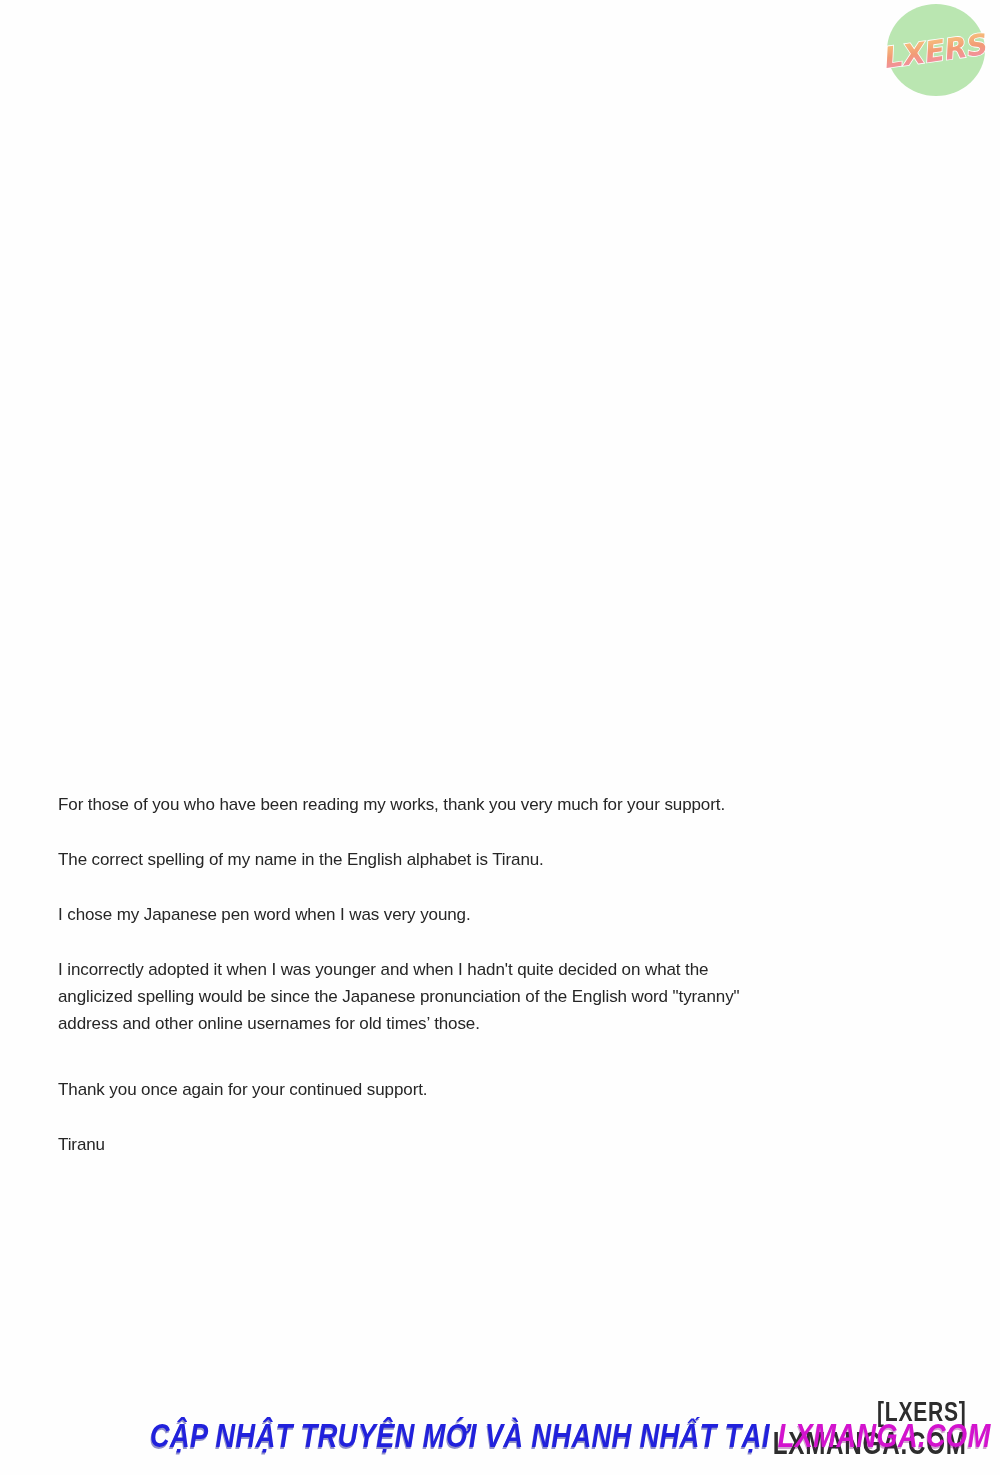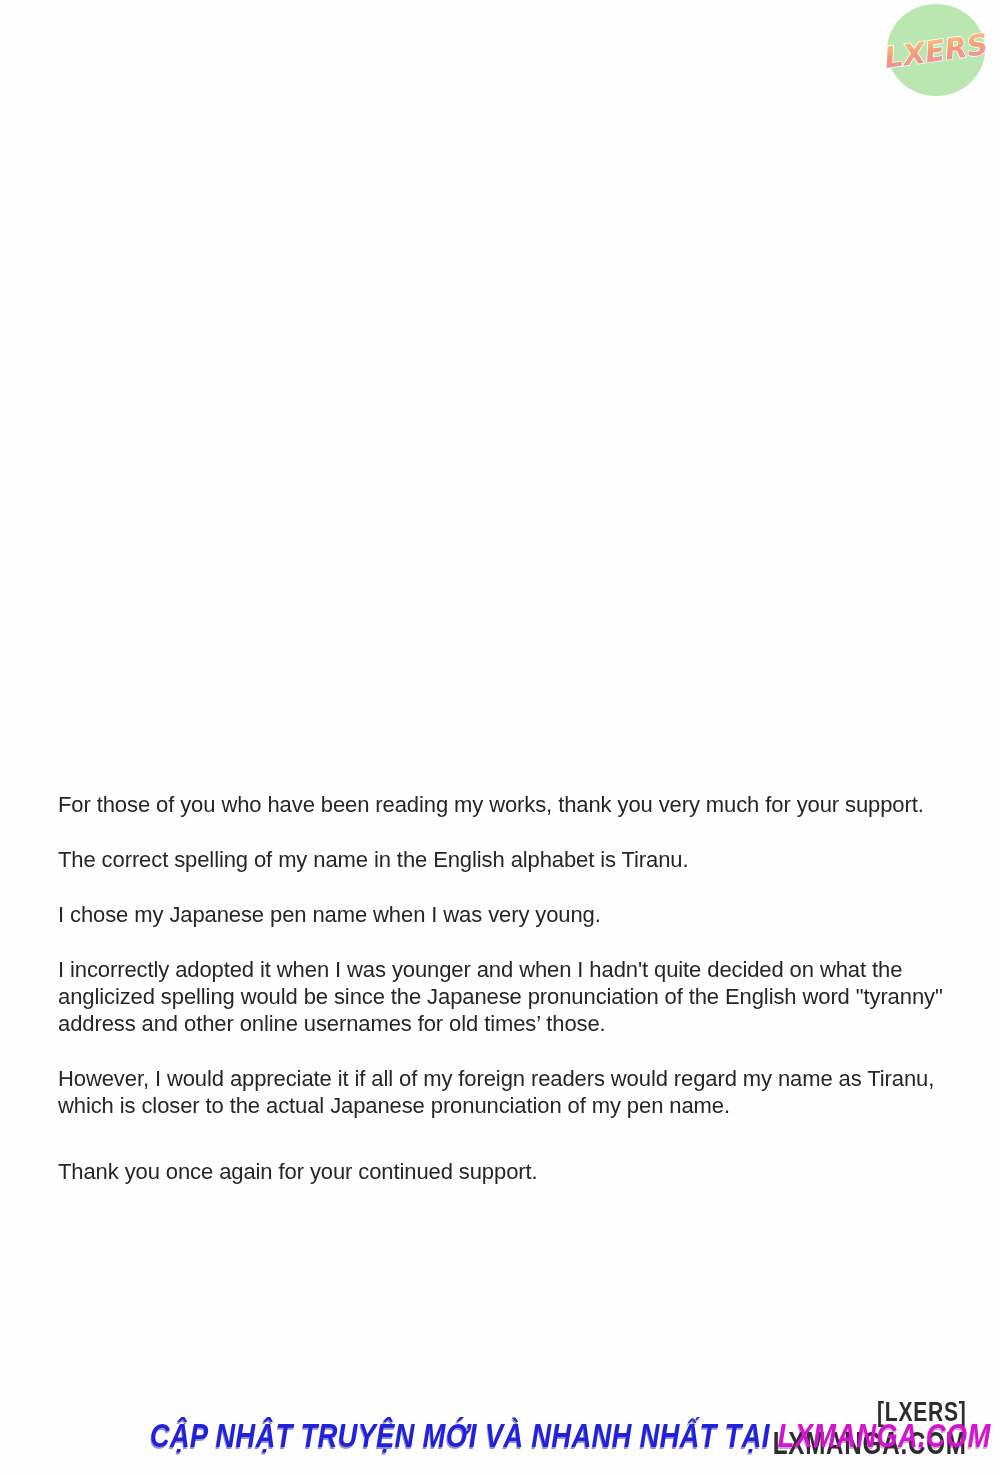--- a/index.html
+++ b/index.html
@@ -24,21 +24,21 @@
     height: 96px;
     opacity: 0.92;
   }
 
   
   .letter {
     position: absolute;
     left: 58px;
     top: 791px;
     width: 910px;
-    font-size: 22px;
+    font-size: 17px;
     line-height: 27px;
     color: #262626;
     letter-spacing: -0.1px;
   }
   .para {
     margin: 0 0 28px 0;
   }
   .para.extra-gap {
     margin-top: 39px;
   }
@@ -108,35 +108,32 @@
 </div>
 
 <div class="letter">
   <div class="para">
     <div class="line">For those of you who have been reading my works, thank you very much for your support.</div>
   </div>
   <div class="para">
     <div class="line">The correct spelling of my name in the English alphabet is Tiranu.</div>
   </div>
   <div class="para">
-    <div class="line">I chose my Japanese pen name when I was very young.</div>
+    <div class="line">I chose my Japanese pen word when I was very young.</div>
   </div>
   <div class="para">
     <div class="line">I incorrectly adopted it when I was younger and when I hadn't quite decided on what the</div>
     <div class="line">anglicized spelling would be since the Japanese pronunciation of the English word "tyranny"</div>
     <div class="line">address and other online usernames for old times’ those.</div>
   </div>
-  <div class="para">
-    <div class="line">However, I would appreciate it if all of my foreign readers would regard my name as Tiranu,</div>
-    <div class="line">which is closer to the actual Japanese pronunciation of my pen name.</div>
-  </div>
   <div class="para extra-gap">
     <div class="line">Thank you once again for your continued support.</div>
   </div>
   <div class="para">
+    <div class="line">Tiranu</div>
   </div>
 </div>
 
 <div class="footer-promo">
   <span class="promo-text" style="color:#2121DC;">CẬP NHẬT TRUYỆN MỚI VÀ NHANH NHẤT TẠI </span><span class="promo-site" style="color:#D313CE;">LXMANGA.COM</span>
 </div>
 
 <div class="footer-brand">
   <div class="brand-tag">[LXERS]</div>
   <div class="brand-site">LXMANGA.COM</div>

